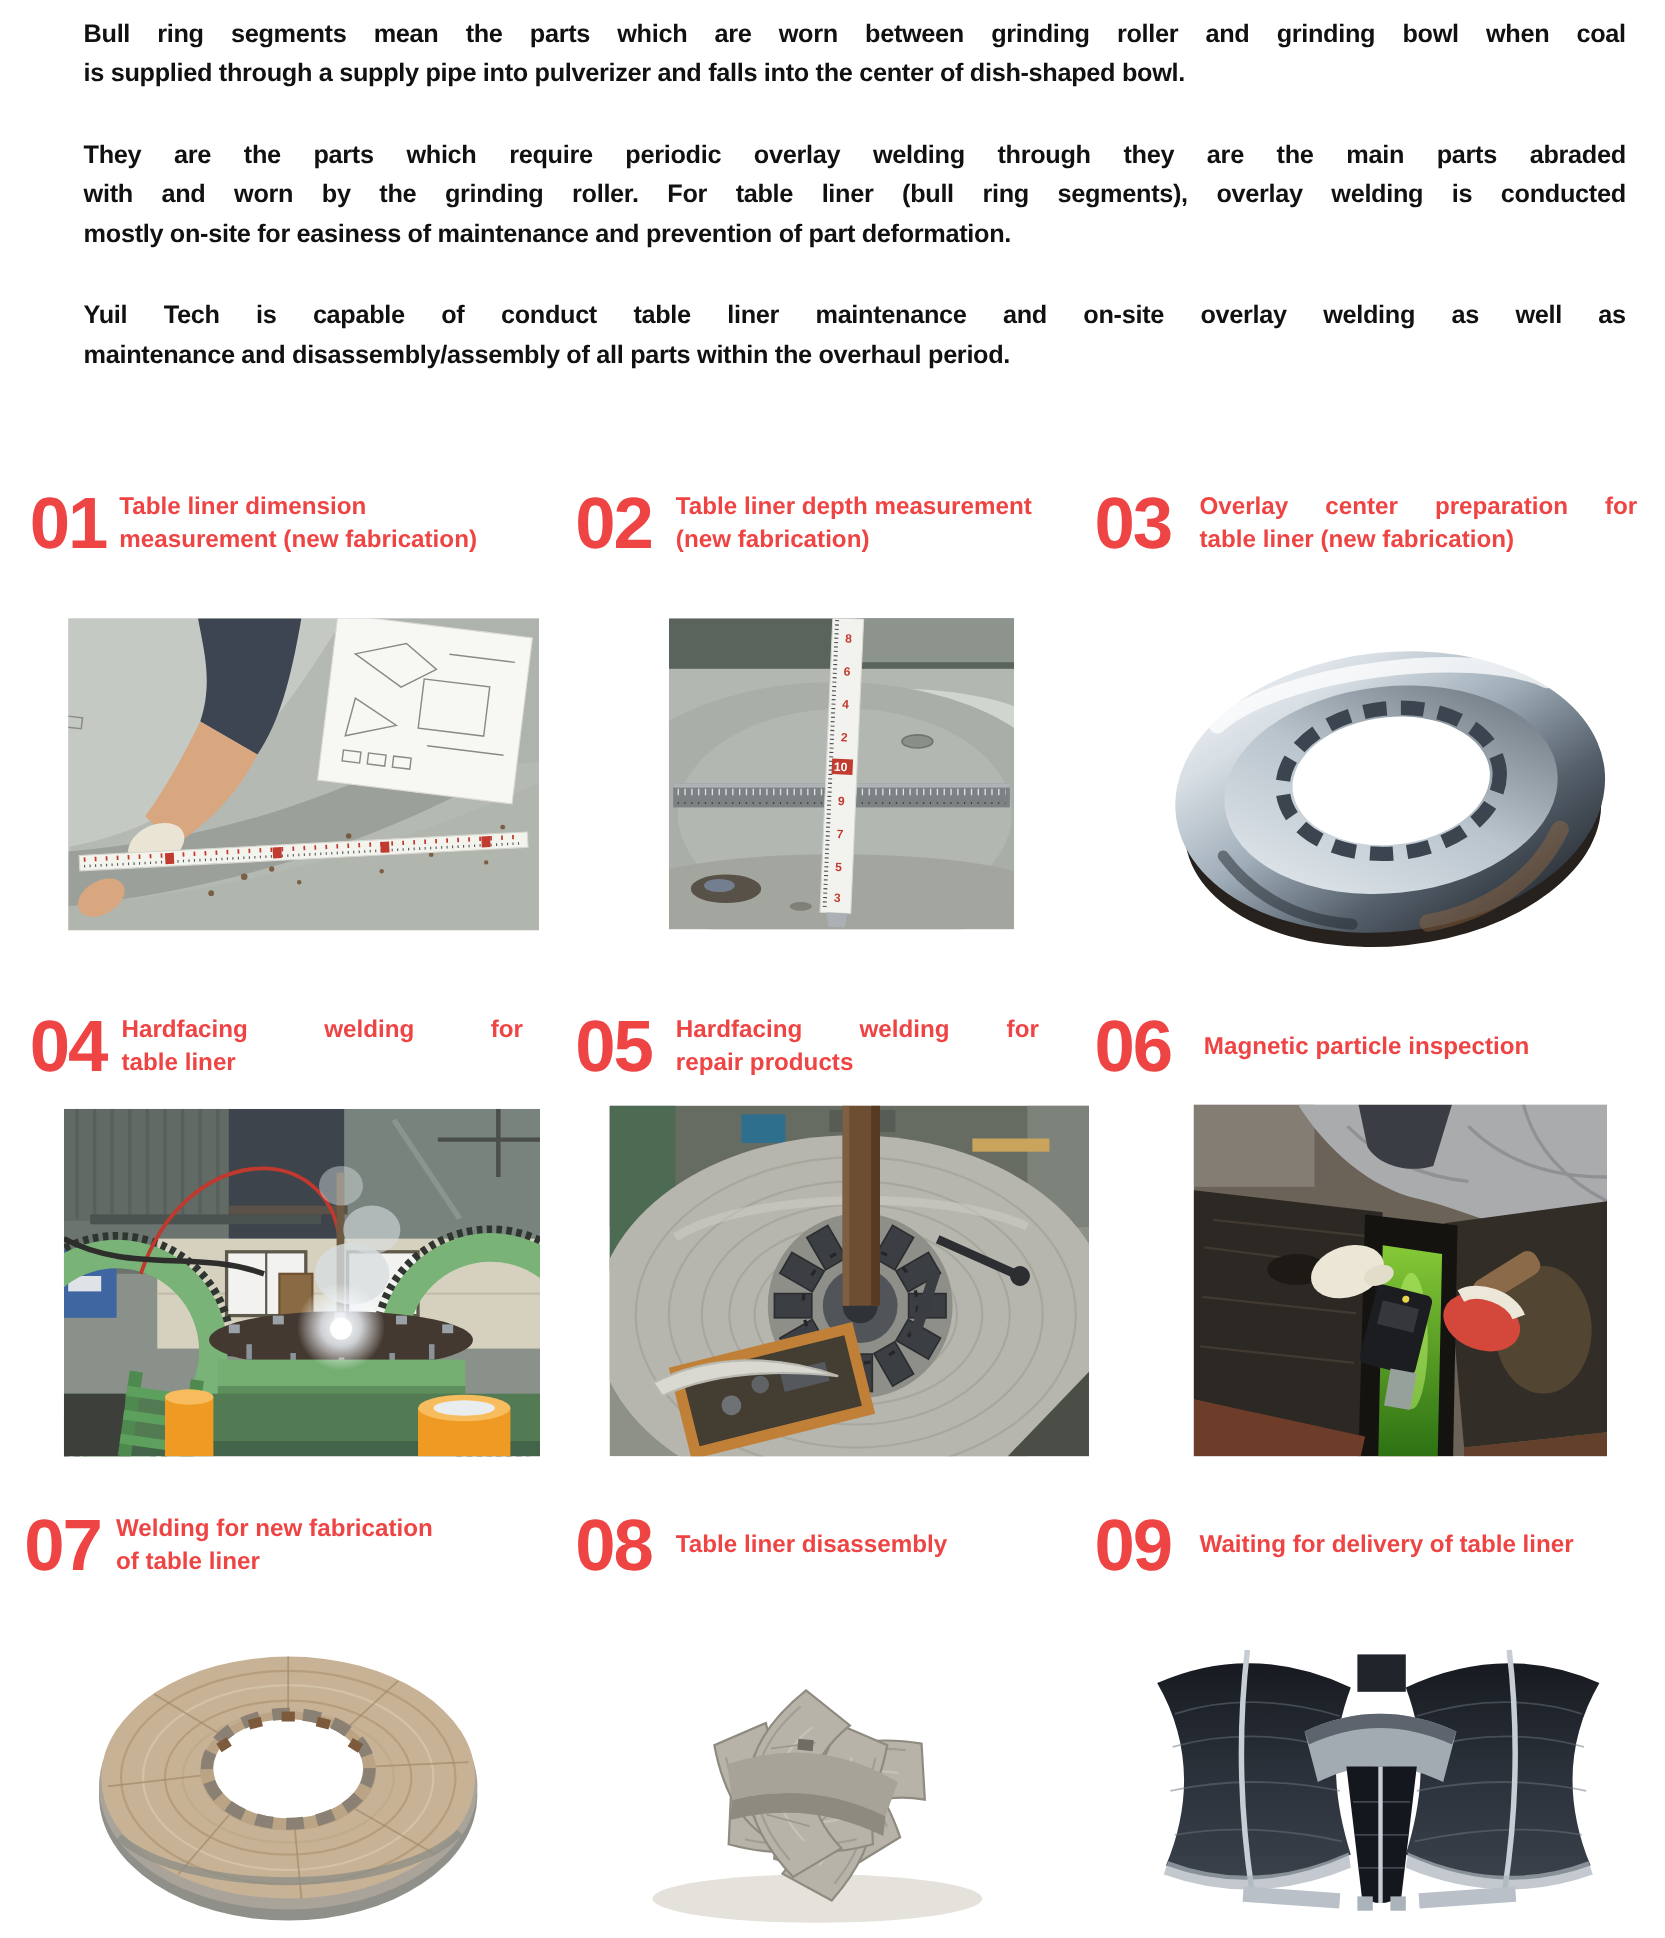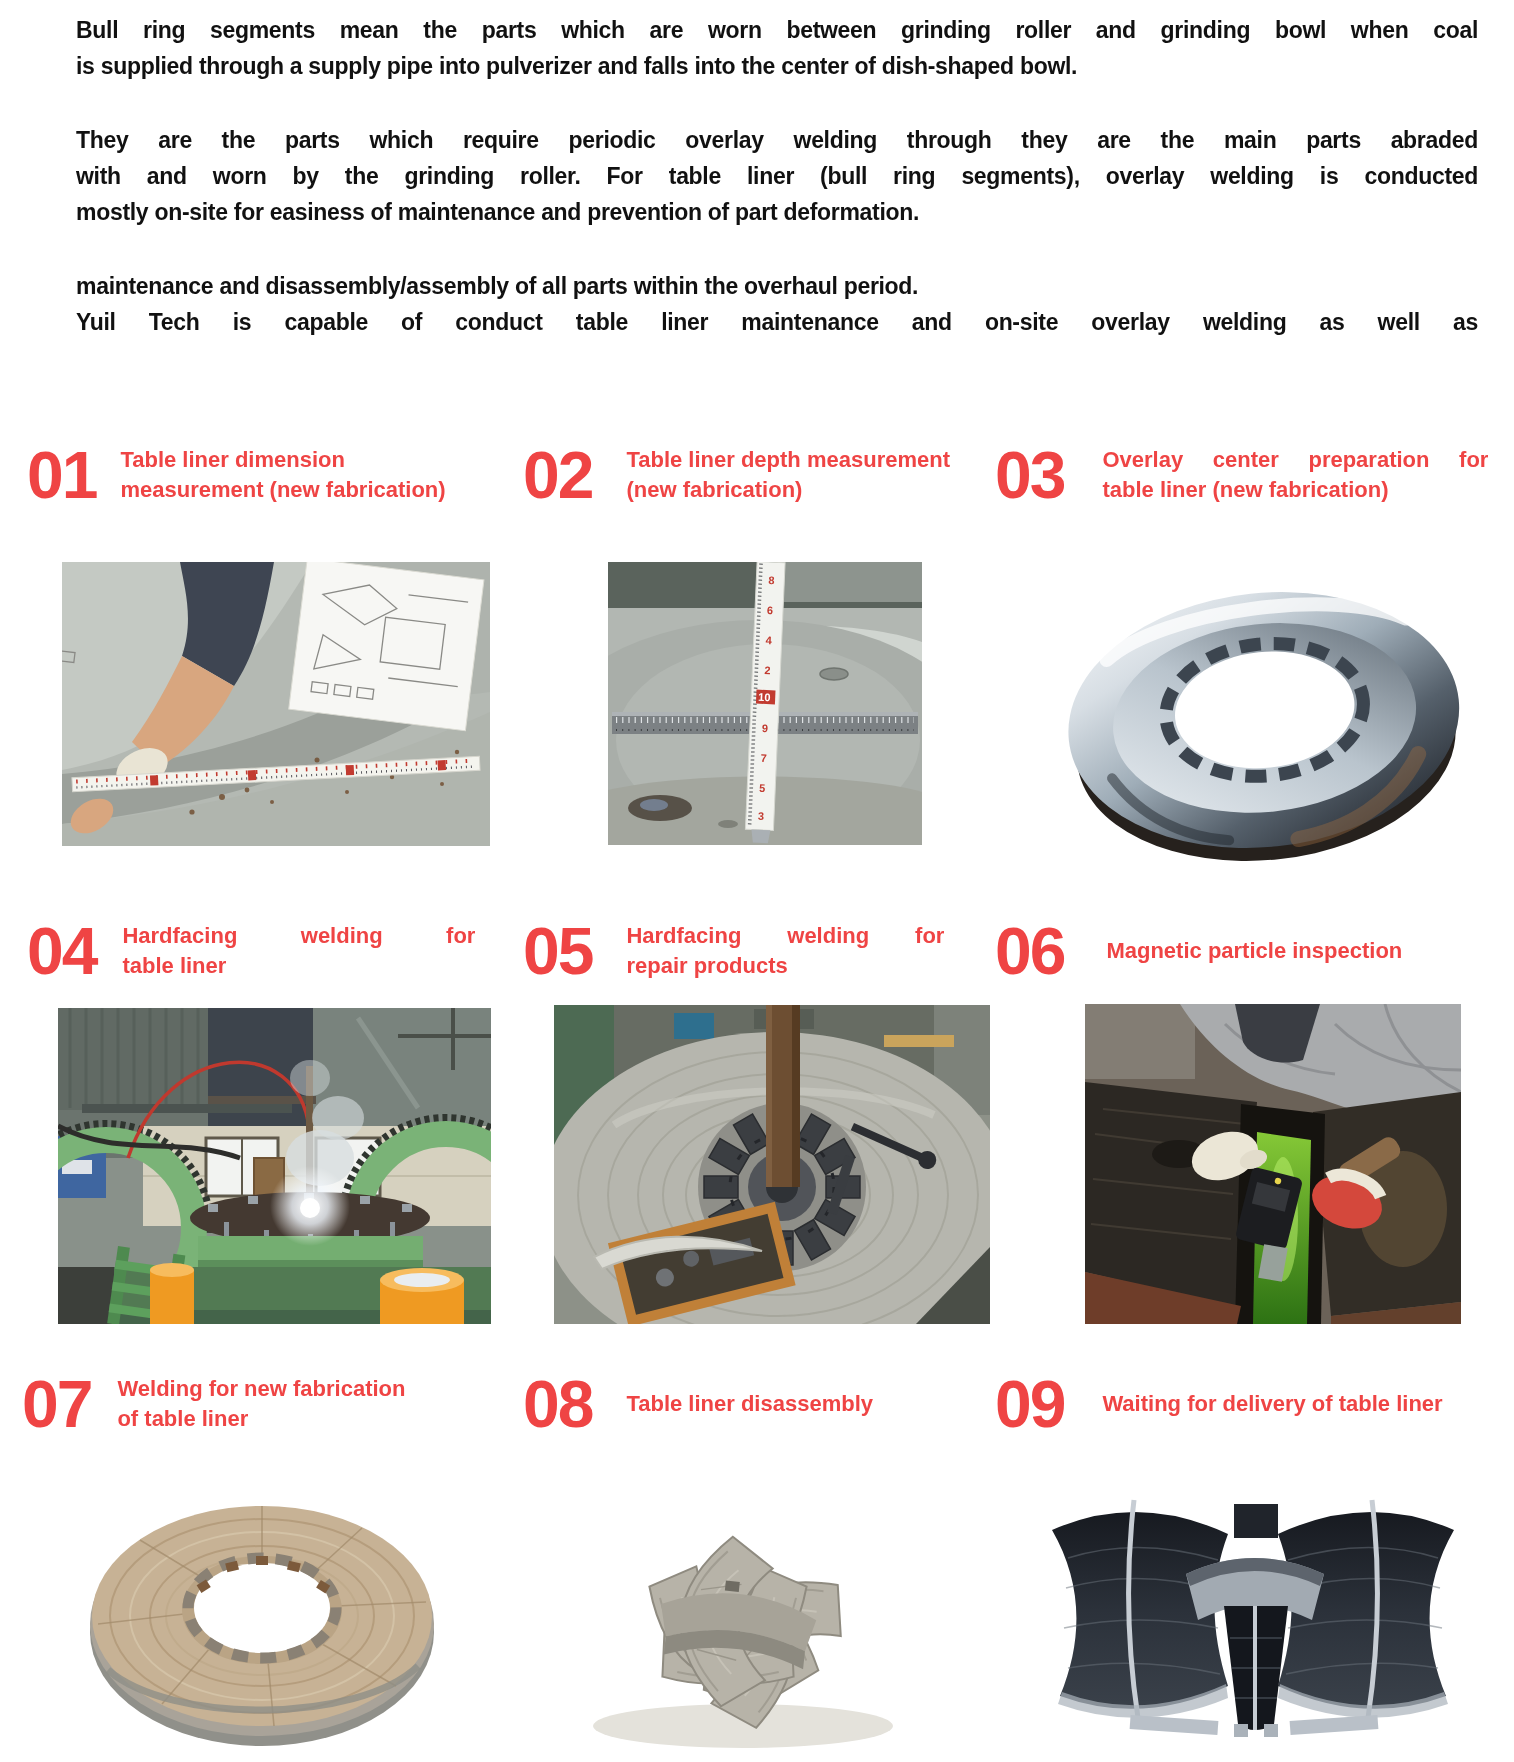--- a/index.html
+++ b/index.html
@@ -6,43 +6,43 @@
   .page{position:relative;width:1514px;height:1762px;background:#ffffff;
         font-family:"Liberation Sans",sans-serif;overflow:hidden;}
   .intro{position:absolute;left:76px;top:12px;width:1402px;color:#111111;
          font-weight:bold;font-size:23px;line-height:36px;letter-spacing:-0.3px;}
   .intro p{margin:0 0 38px 0;}
   .pline{text-align:justify;text-align-last:justify;}
   .pline.last{text-align:left;text-align-last:left;}
   .step{position:absolute;display:flex;align-items:center;height:76px;color:#ef4444;}
   .step-number{font-weight:bold;font-size:66px;line-height:1;letter-spacing:-2px;}
   .step-caption{font-weight:bold;font-size:22px;line-height:30px;}
-  .cap-line{text-align:left;margin-left:12px;}
+  .cap-line{text-align:left;}
   .cap-line.stretch{text-align:justify;text-align-last:justify;}
   .photo{position:absolute;margin:0;overflow:hidden;background:#ffffff;}
   .photo svg{display:block;width:100%;height:100%;}
 </style>
 </head>
 <body>
 
 <div class="page">
 
   <section class="intro">
     <p>
       <span class="pline" style="display:block">Bull ring segments mean the parts which are worn between grinding roller and grinding bowl when coal</span>
       <span class="pline last" style="display:block">is supplied through a supply pipe into pulverizer and falls into the center of dish-shaped bowl.</span>
     </p>
     <p>
       <span class="pline" style="display:block">They are the parts which require periodic overlay welding through they are the main parts abraded</span>
       <span class="pline" style="display:block">with and worn by the grinding roller. For table liner (bull ring segments), overlay welding is conducted</span>
       <span class="pline last" style="display:block">mostly on-site for easiness of maintenance and prevention of part deformation.</span>
     </p>
     <p>
+      <span class="pline" style="display:block">Yuil Tech is capable of conduct table liner maintenance and on-site overlay welding as well as</span>
       <span class="pline last" style="display:block">maintenance and disassembly/assembly of all parts within the overhaul period.</span>
-      <span class="pline" style="display:block">Yuil Tech is capable of conduct table liner maintenance and on-site overlay welding as well as</span>
     </p>
   </section>
 
   <div class="step" style="left:27px;top:437px;gap:12px">
     <div class="step-number">01</div>
     <div class="step-caption" style="width:360px">
       <div class="cap-line">Table liner dimension</div>
       <div class="cap-line">measurement (new fabrication)</div>
     </div>
   </div>

